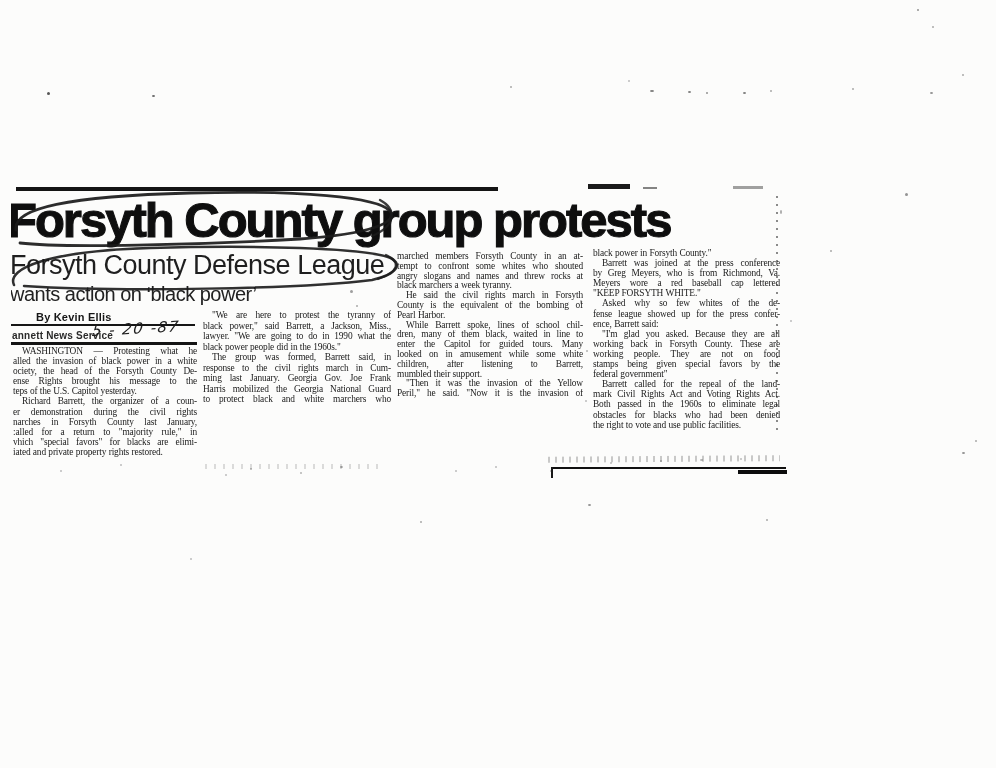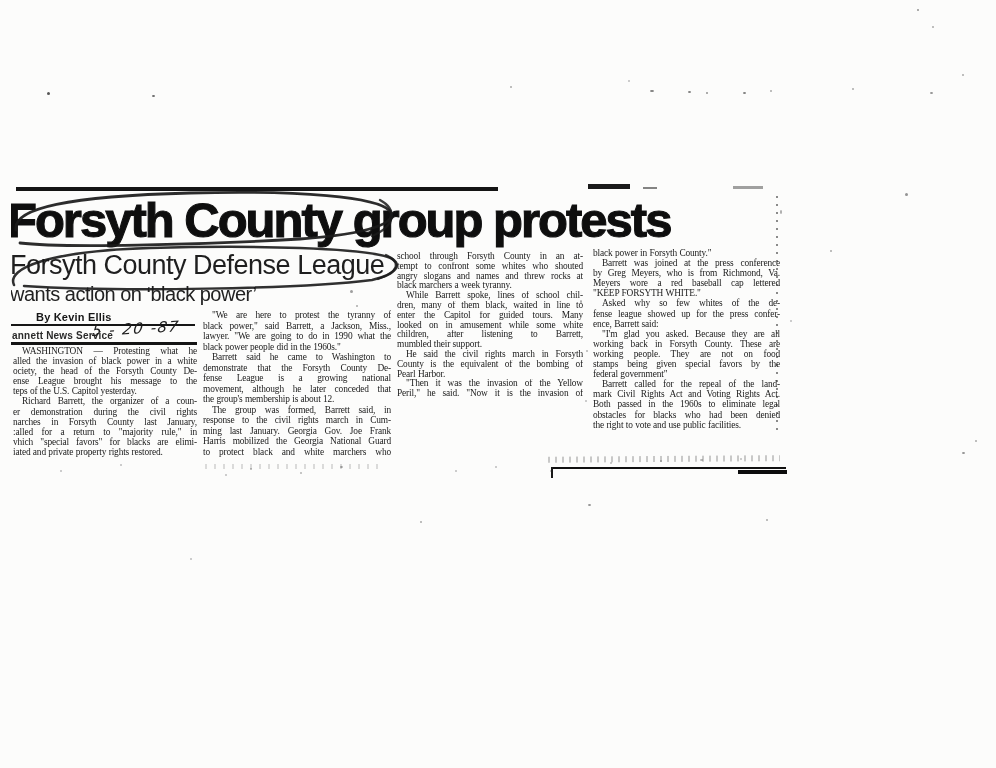--- a/index.html
+++ b/index.html
@@ -102,73 +102,66 @@
 <div class="abs rule-by-1"></div>
 <div class="abs credit">annett News Service</div>
 <div class="abs handwritten-date">5 - 20 -87</div>
 <div class="abs rule-by-2"></div>
 
 <div class="col col-0">
     <div class="para">
       <div class="line indent">WASHINGTON — Protesting what he</div>
       <div class="line">alled the invasion of black power in a white</div>
       <div class="line">ociety, the head of the Forsyth County De-</div>
-      <div class="line">ense League brought his message to the</div>
+      <div class="line">ense Rights brought his message to the</div>
       <div class="line endline">teps of the U.S. Capitol yesterday.</div>
     </div>
     <div class="para">
       <div class="line indent">Richard Barrett, the organizer of a coun-</div>
       <div class="line">er demonstration during the civil rights</div>
       <div class="line">narches in Forsyth County last January,</div>
       <div class="line">:alled for a return to "majority rule," in</div>
       <div class="line">vhich "special favors" for blacks are elimi-</div>
       <div class="line endline">iated and private property rights restored.</div>
     </div>
   </div>
 <div class="col col-1">
     <div class="para">
       <div class="line indent">"We are here to protest the tyranny of</div>
       <div class="line">black power," said Barrett, a Jackson, Miss.,</div>
       <div class="line">lawyer. "We are going to do in 1990 what the</div>
       <div class="line endline">black power people did in the 1960s."</div>
     </div>
     <div class="para">
-      <div class="line indent">Barrett said he came to Washington to</div>
-      <div class="line">demonstrate that the Forsyth County De-</div>
-      <div class="line">fense League is a growing national</div>
-      <div class="line">movement, although he later conceded that</div>
-      <div class="line endline">the group's membership is about 12.</div>
-    </div>
-    <div class="para">
       <div class="line indent">The group was formed, Barrett said, in</div>
       <div class="line">response to the civil rights march in Cum-</div>
       <div class="line">ming last January. Georgia Gov. Joe Frank</div>
       <div class="line">Harris mobilized the Georgia National Guard</div>
       <div class="line">to protect black and white marchers who</div>
     </div>
   </div>
 <div class="col col-2">
     <div class="para">
-      <div class="line">school through Forsyth County in an at-</div>
+      <div class="line">marched members Forsyth County in an at-</div>
       <div class="line">tempt to confront some whites who shouted</div>
       <div class="line">angry slogans and names and threw rocks at</div>
       <div class="line endline">black marchers a week tyranny.</div>
+    </div>
+    <div class="para">
+      <div class="line indent">He said the civil rights march in Forsyth</div>
+      <div class="line">County is the equivalent of the bombing of</div>
+      <div class="line endline">Pearl Harbor.</div>
     </div>
     <div class="para">
       <div class="line indent">While Barrett spoke, lines of school chil-</div>
       <div class="line">dren, many of them black, waited in line to</div>
       <div class="line">enter the Capitol for guided tours. Many</div>
       <div class="line">looked on in amusement while some white</div>
       <div class="line">children, after listening to Barrett,</div>
       <div class="line endline">mumbled their support.</div>
-    </div>
-    <div class="para">
-      <div class="line indent">He said the civil rights march in Forsyth</div>
-      <div class="line">County is the equivalent of the bombing of</div>
-      <div class="line endline">Pearl Harbor.</div>
     </div>
     <div class="para">
       <div class="line indent">"Then it was the invasion of the Yellow</div>
       <div class="line">Peril," he said. "Now it is the invasion of</div>
     </div>
   </div>
 <div class="col col-3">
     <div class="para">
       <div class="line endline">black power in Forsyth County."</div>
     </div>

